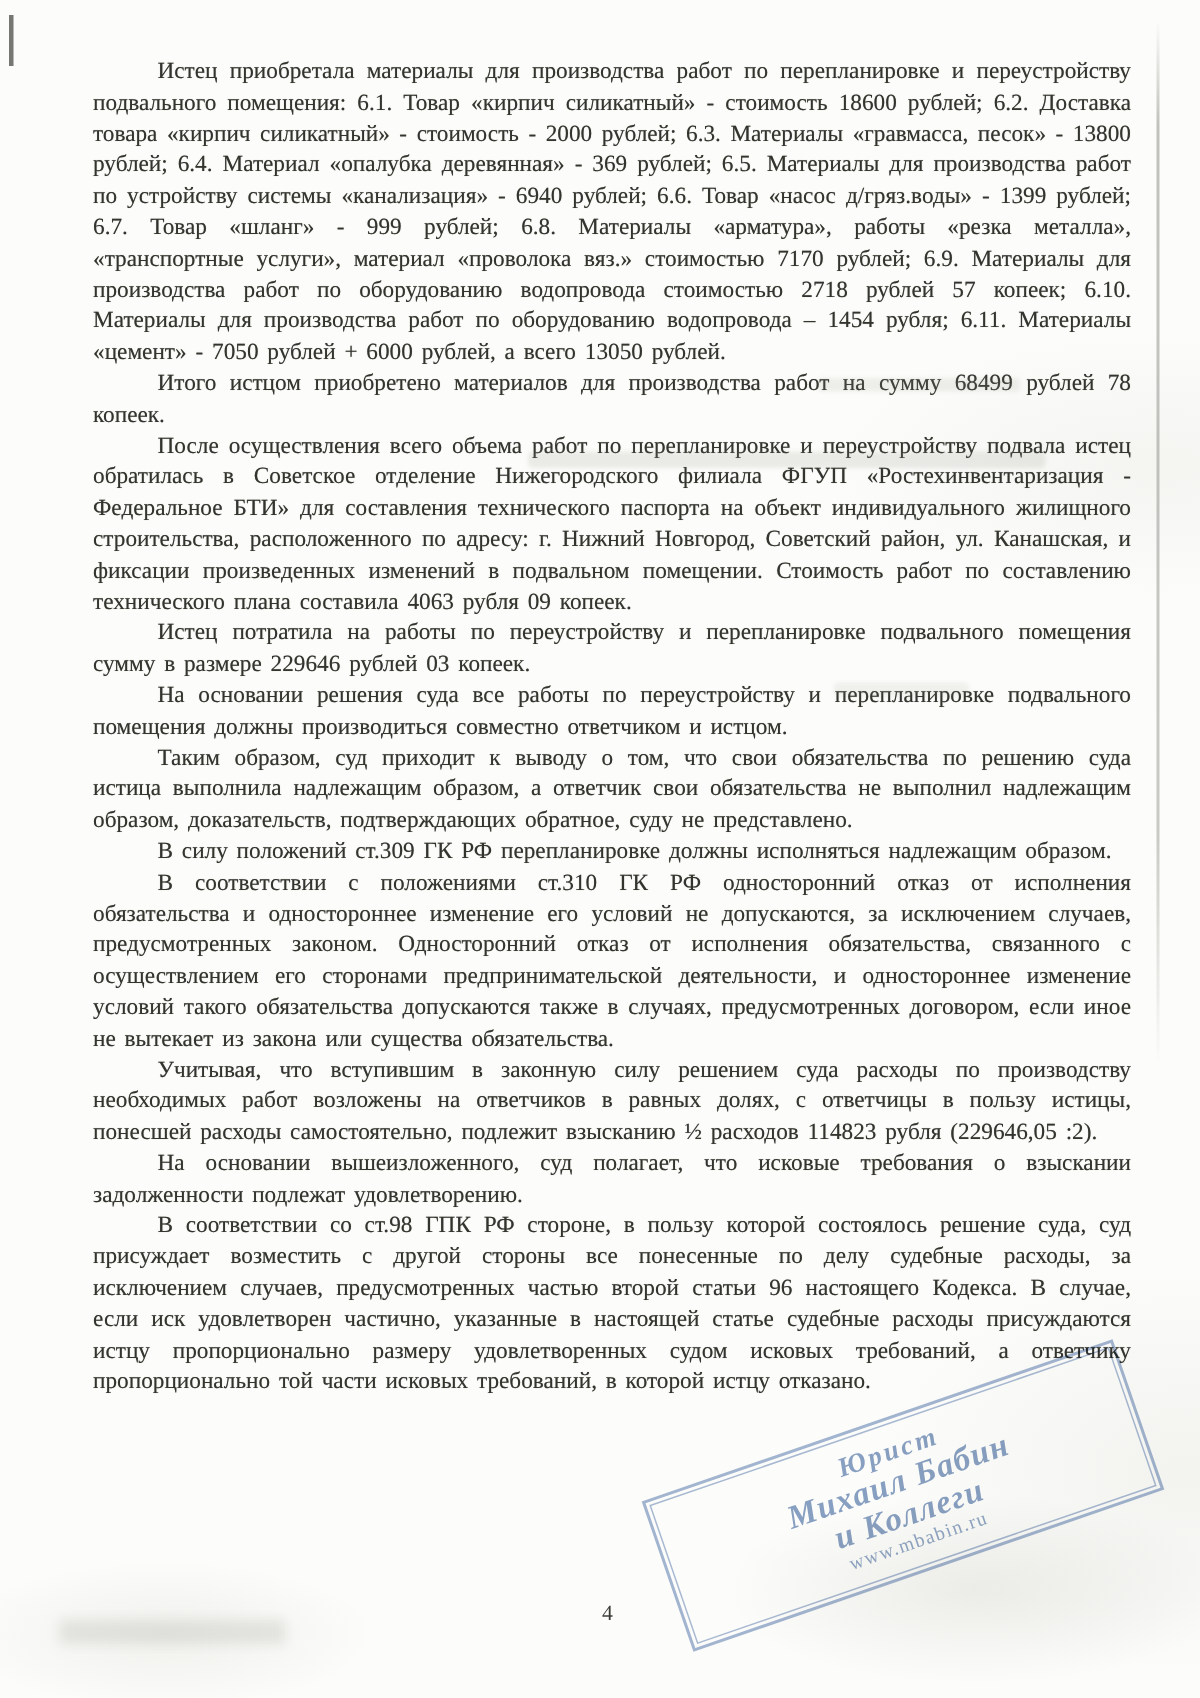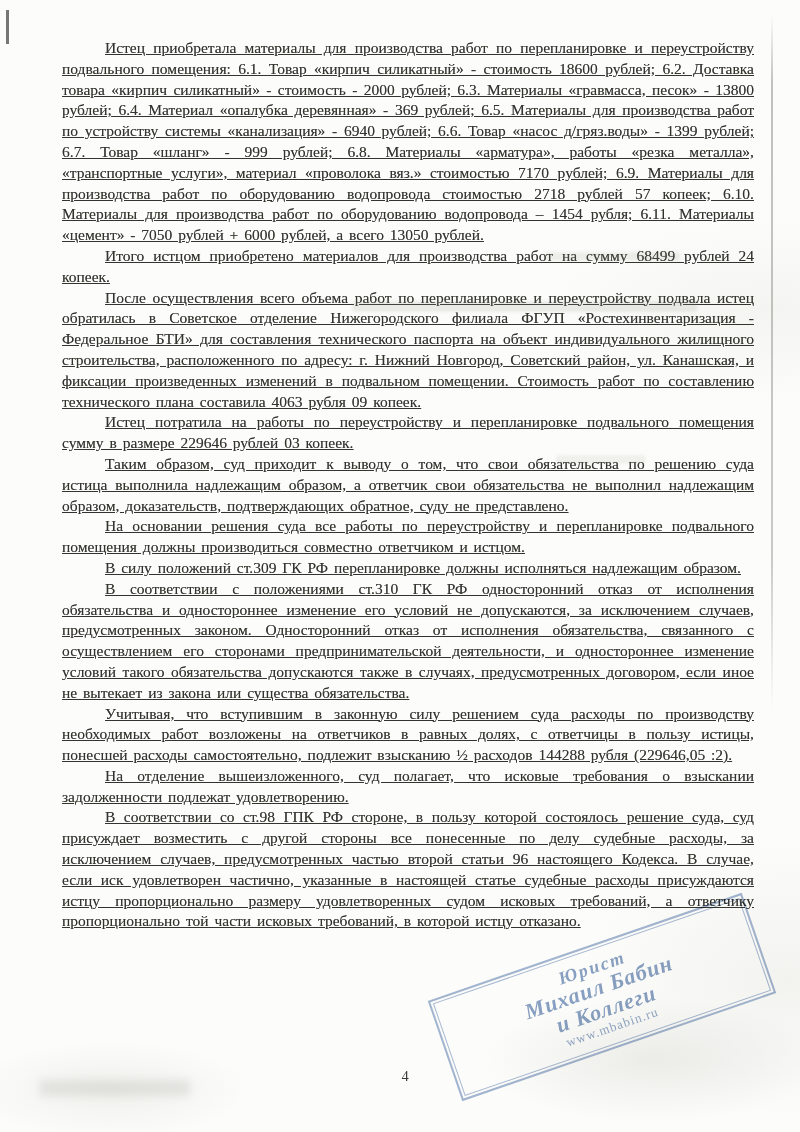--- a/index.html
+++ b/index.html
@@ -32,21 +32,20 @@
     color: #34342f;
     font-size: 15.5px;
     line-height: 20.8px;
     text-align: justify;
     word-spacing: 2px;
     text-shadow: 0 0 0.5px rgba(60,60,55,0.55);
   }
   .textblock p {
     margin: 0;
     text-indent: 43px;
-    text-decoration: underline;
   }
   .page-number {
     position: absolute;
     top: 1068px;
     left: 0;
     width: 810px;
     text-align: center;
     font-size: 14.5px;
     color: #3c3c38;
   }
@@ -132,29 +131,29 @@
     color: rgba(118,145,185,0.9);
   }
 </style>
 </head>
 <body>
 
 <div class="page">
 
   <div class="textblock">
     <p>Истец приобретала материалы для производства работ по перепланировке и переустройству подвального помещения: 6.1. Товар «кирпич силикатный» - стоимость 18600 рублей; 6.2. Доставка товара «кирпич силикатный» - стоимость - 2000 рублей; 6.3. Материалы «гравмасса, песок» - 13800 рублей; 6.4. Материал «опалубка деревянная» - 369 рублей; 6.5. Материалы для производства работ по устройству системы «канализация» - 6940 рублей; 6.6. Товар «насос д/гряз.воды» - 1399 рублей; 6.7. Товар «шланг» - 999 рублей; 6.8. Материалы «арматура», работы «резка металла», «транспортные услуги», материал «проволока вяз.» стоимостью 7170 рублей; 6.9. Материалы для производства работ по оборудованию водопровода стоимостью 2718 рублей 57 копеек; 6.10. Материалы для производства работ по оборудованию водопровода – 1454 рубля; 6.11. Материалы «цемент» - 7050 рублей + 6000 рублей, а всего 13050 рублей.</p>
-    <p>Итого истцом приобретено материалов для производства работ на сумму 68499 рублей 24 копеек.</p>
+    <p>Итого истцом приобретено материалов для производства работ на сумму 68499 рублей 78 копеек.</p>
     <p>После осуществления всего объема работ по перепланировке и переустройству подвала истец обратилась в Советское отделение Нижегородского филиала ФГУП «Ростехинвентаризация - Федеральное БТИ» для составления технического паспорта на объект индивидуального жилищного строительства, расположенного по адресу: г. Нижний Новгород, Советский район, ул. Канашская, и фиксации произведенных изменений в подвальном помещении. Стоимость работ по составлению технического плана составила 4063 рубля 09 копеек.</p>
     <p>Истец потратила на работы по переустройству и перепланировке подвального помещения сумму в размере 229646 рублей 03 копеек.</p>
+    <p>На основании решения суда все работы по переустройству и перепланировке подвального помещения должны производиться совместно ответчиком и истцом.</p>
     <p>Таким образом, суд приходит к выводу о том, что свои обязательства по решению суда истица выполнила надлежащим образом, а ответчик свои обязательства не выполнил надлежащим образом, доказательств, подтверждающих обратное, суду не представлено.</p>
-    <p>На основании решения суда все работы по переустройству и перепланировке подвального помещения должны производиться совместно ответчиком и истцом.</p>
     <p>В силу положений ст.309 ГК РФ перепланировке должны исполняться надлежащим образом.</p>
     <p>В соответствии с положениями ст.310 ГК РФ односторонний отказ от исполнения обязательства и одностороннее изменение его условий не допускаются, за исключением случаев, предусмотренных законом. Односторонний отказ от исполнения обязательства, связанного с осуществлением его сторонами предпринимательской деятельности, и одностороннее изменение условий такого обязательства допускаются также в случаях, предусмотренных договором, если иное не вытекает из закона или существа обязательства.</p>
-    <p>Учитывая, что вступившим в законную силу решением суда расходы по производству необходимых работ возложены на ответчиков в равных долях, с ответчицы в пользу истицы, понесшей расходы самостоятельно, подлежит взысканию ½ расходов 144288 рубля (229646,05 :2).</p>
-    <p>На отделение вышеизложенного, суд полагает, что исковые требования о взыскании задолженности подлежат удовлетворению.</p>
+    <p>Учитывая, что вступившим в законную силу решением суда расходы по производству необходимых работ возложены на ответчиков в равных долях, с ответчицы в пользу истицы, понесшей расходы самостоятельно, подлежит взысканию ½ расходов 114823 рубля (229646,05 :2).</p>
+    <p>На основании вышеизложенного, суд полагает, что исковые требования о взыскании задолженности подлежат удовлетворению.</p>
     <p>В соответствии со ст.98 ГПК РФ стороне, в пользу которой состоялось решение суда, суд присуждает возместить с другой стороны все понесенные по делу судебные расходы, за исключением случаев, предусмотренных частью второй статьи 96 настоящего Кодекса. В случае, если иск удовлетворен частично, указанные в настоящей статье судебные расходы присуждаются истцу пропорционально размеру удовлетворенных судом исковых требований, а ответчику пропорционально той части исковых требований, в которой истцу отказано.</p>
   </div>
 
   <div class="page-number">4</div>
 
   <div class="fold-line"></div>
   <div class="edge-mark"></div>
   <div class="ghost ghost-1"></div>
   <div class="ghost ghost-2"></div>
   <div class="ghost ghost-3"></div>

